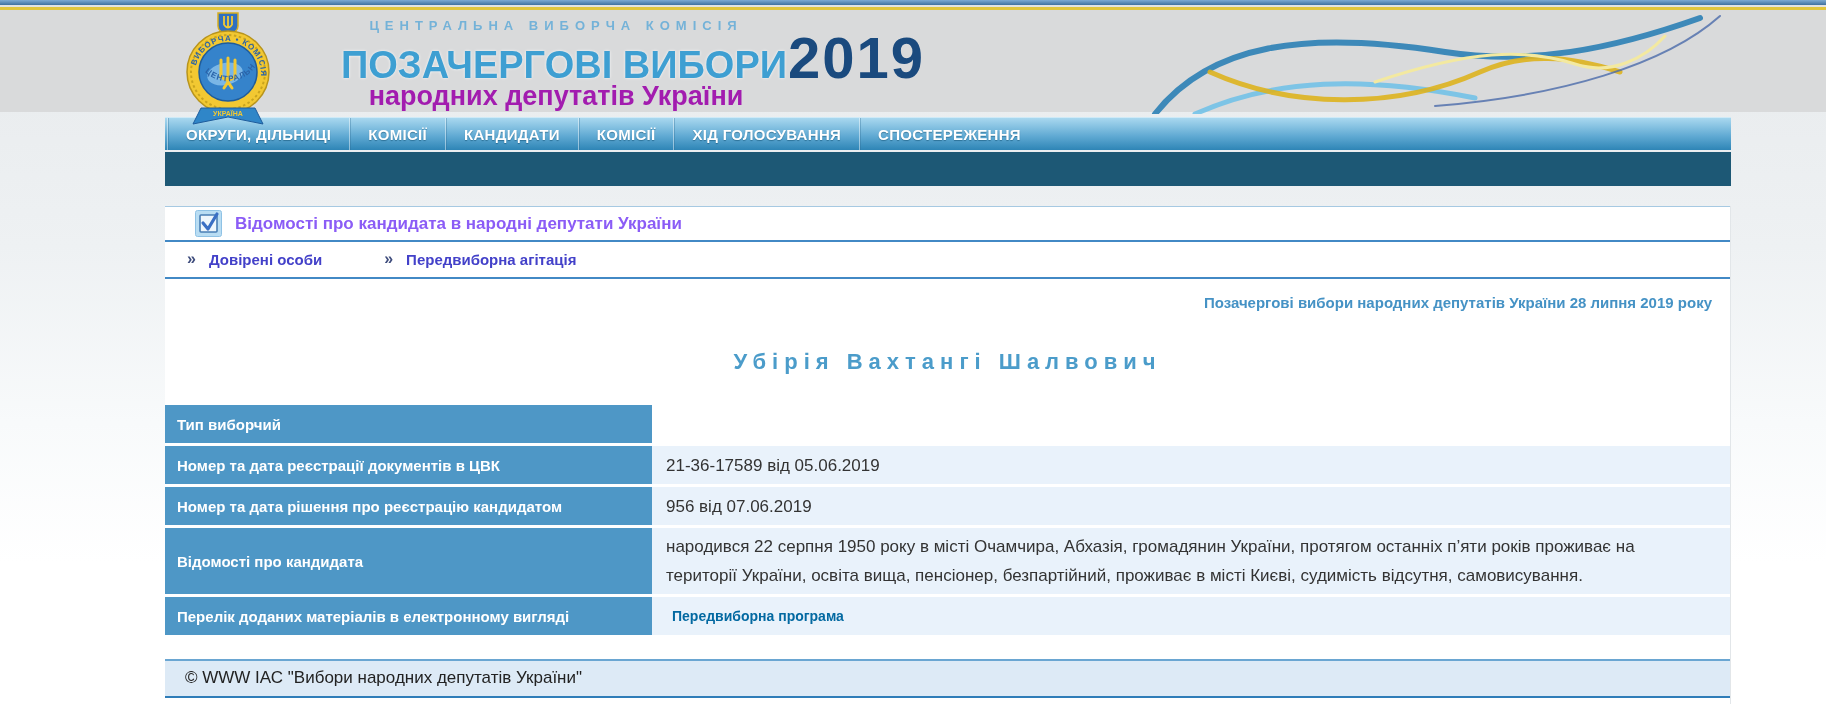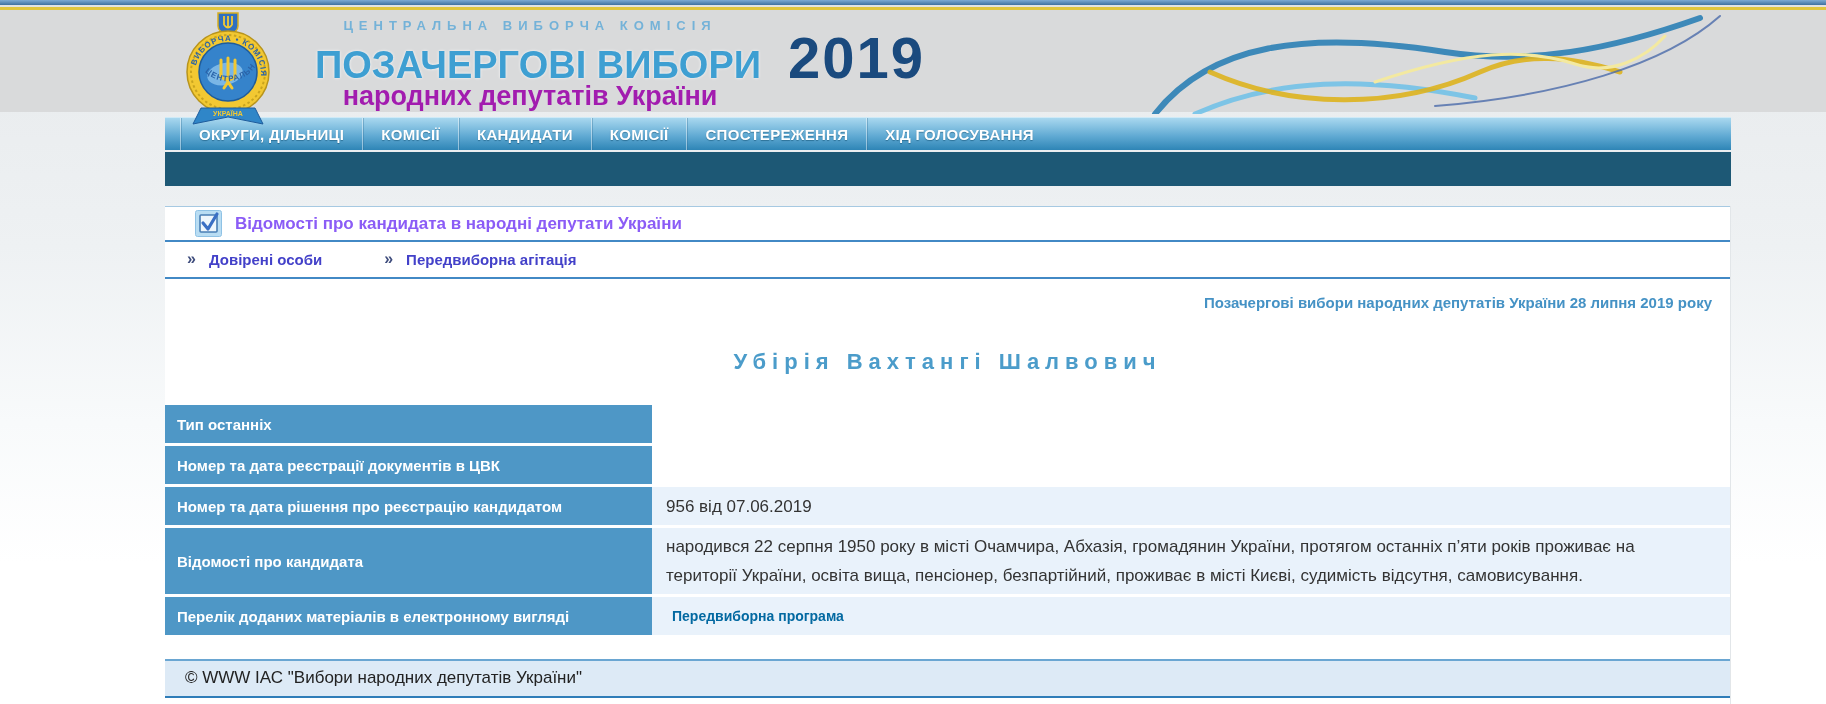--- a/index.html
+++ b/index.html
@@ -9,34 +9,34 @@
     background:linear-gradient(180deg,#e7eaec 0%,#eef1f3 35%,#f8fafb 60%,#ffffff 80%);
   }
   
   .stripe-blue   { height:5px; background:linear-gradient(180deg,#7fabd4 0%,#40719f 100%); }
   .stripe-gap    { height:2px; background:#e3e3e3; }
   .stripe-yellow { height:3px; background:#e2c63e; }
 
   
   .header { position:relative; height:102px; background:#d9dadb; }
   .logo { position:absolute; left:183px; top:2px; width:90px; height:122px; z-index:6; cursor:pointer; }
-  .titles { position:absolute; left:315px; top:8px; width:430px; text-align:center; }
+  .titles { position:absolute; left:341px; top:8px; width:430px; text-align:center; }
   .commission { font-size:13px; font-weight:bold; letter-spacing:6px; color:#74b2d8; white-space:nowrap; }
   .big-title  { font-size:38px; font-weight:bold; color:#3e9fd2; line-height:40px; margin-top:12px;
                 text-shadow:0 0 3px rgba(255,255,255,.9); white-space:nowrap; }
   .sub-title  { font-size:27px; font-weight:bold; color:#a21caf; line-height:22px; white-space:nowrap; }
   .year { position:absolute; left:788px; top:14px; font-size:58px; font-weight:bold;
           color:#1a4a7e; letter-spacing:2px; }
   .swoosh { position:absolute; left:1140px; top:0; width:600px; height:104px; }
 
   
   .shell { width:1566px; margin-left:165px; }
   .nav { margin-top:5px; height:33px; display:flex; align-items:stretch;
          background:linear-gradient(180deg,#a9d8ef 0%,#62abd4 55%,#2e85b6 100%);
-         border-top:1px solid #cfeaf7; padding-left:15px; }
+         border-top:1px solid #cfeaf7; padding-left:2px; }
   .nav-item { display:flex; align-items:center; padding:0 18px; color:#fff; font-weight:bold;
               font-size:15px; letter-spacing:.3px; white-space:nowrap; cursor:pointer;
               border-left:1px solid rgba(255,255,255,.45); box-shadow:inset 1px 0 0 rgba(46,110,150,.35);
               text-shadow:0 1px 1px rgba(0,60,90,.45); }
   .teal-bar { margin-top:2px; height:34px; background:#1d5875; }
 
   .content { background:#ffffff; border-right:1px solid #e2e6e9; padding-bottom:30px; min-height:485px; }
 
   
   .section-head { margin-top:20px; border-top:1px solid #a6c9e2; border-bottom:2px solid #4289c5;
@@ -124,22 +124,22 @@
   </svg>
 </div>
 
 <div class="shell">
 
   <div class="nav">
     <div class="nav-item">ОКРУГИ, ДІЛЬНИЦІ</div>
     <div class="nav-item">КОМІСІЇ</div>
     <div class="nav-item">КАНДИДАТИ</div>
     <div class="nav-item">КОМІСІЇ</div>
+    <div class="nav-item">ХІД ГОЛОСУВАННЯ</div>
     <div class="nav-item">СПОСТЕРЕЖЕННЯ</div>
-    <div class="nav-item">ХІД ГОЛОСУВАННЯ</div>
   </div>
 
   <div class="teal-bar"></div>
 
   <div class="content">
 
     <div class="section-head">
       <svg class="chk" viewBox="0 0 27 27">
         <rect x="0.5" y="0.5" width="26" height="26" rx="2" fill="#b9ddf3" stroke="#8fc2e5"></rect>
         <rect x="5" y="5" width="17" height="17" rx="1" fill="#eef6fc" stroke="#4a7fb5" stroke-width="1.6"></rect>
@@ -158,24 +158,25 @@
         <a class="sub-link">Передвиборна агітація</a>
       </div>
     </div>
 
     <div class="note-row">Позачергові вибори народних депутатів України 28 липня 2019 року</div>
 
     <div class="cand-name">Убірія Вахтангі Шалвович</div>
 
     <div class="info-table">
       <div class="t-row">
-        <div class="t-label">Тип останніх</div>
+        <div class="t-label">Тип виборчий</div>
       </div>
       <div class="t-row">
         <div class="t-label">Номер та дата реєстрації документів в ЦВК</div>
+        <div class="t-value">21-36-17589 від 05.06.2019</div>
       </div>
       <div class="t-row">
         <div class="t-label">Номер та дата рішення про реєстрацію кандидатом</div>
         <div class="t-value">956 від 07.06.2019</div>
       </div>
       <div class="t-row tall">
         <div class="t-label">Відомості про кандидата</div>
         <div class="t-value">народився 22 серпня 1950 року в місті Очамчира, Абхазія, громадянин України, протягом останніх п’яти років проживає на території України, освіта вища, пенсіонер, безпартійний, проживає в місті Києві, судимість відсутня, самовисування.</div>
       </div>
       <div class="t-row">

